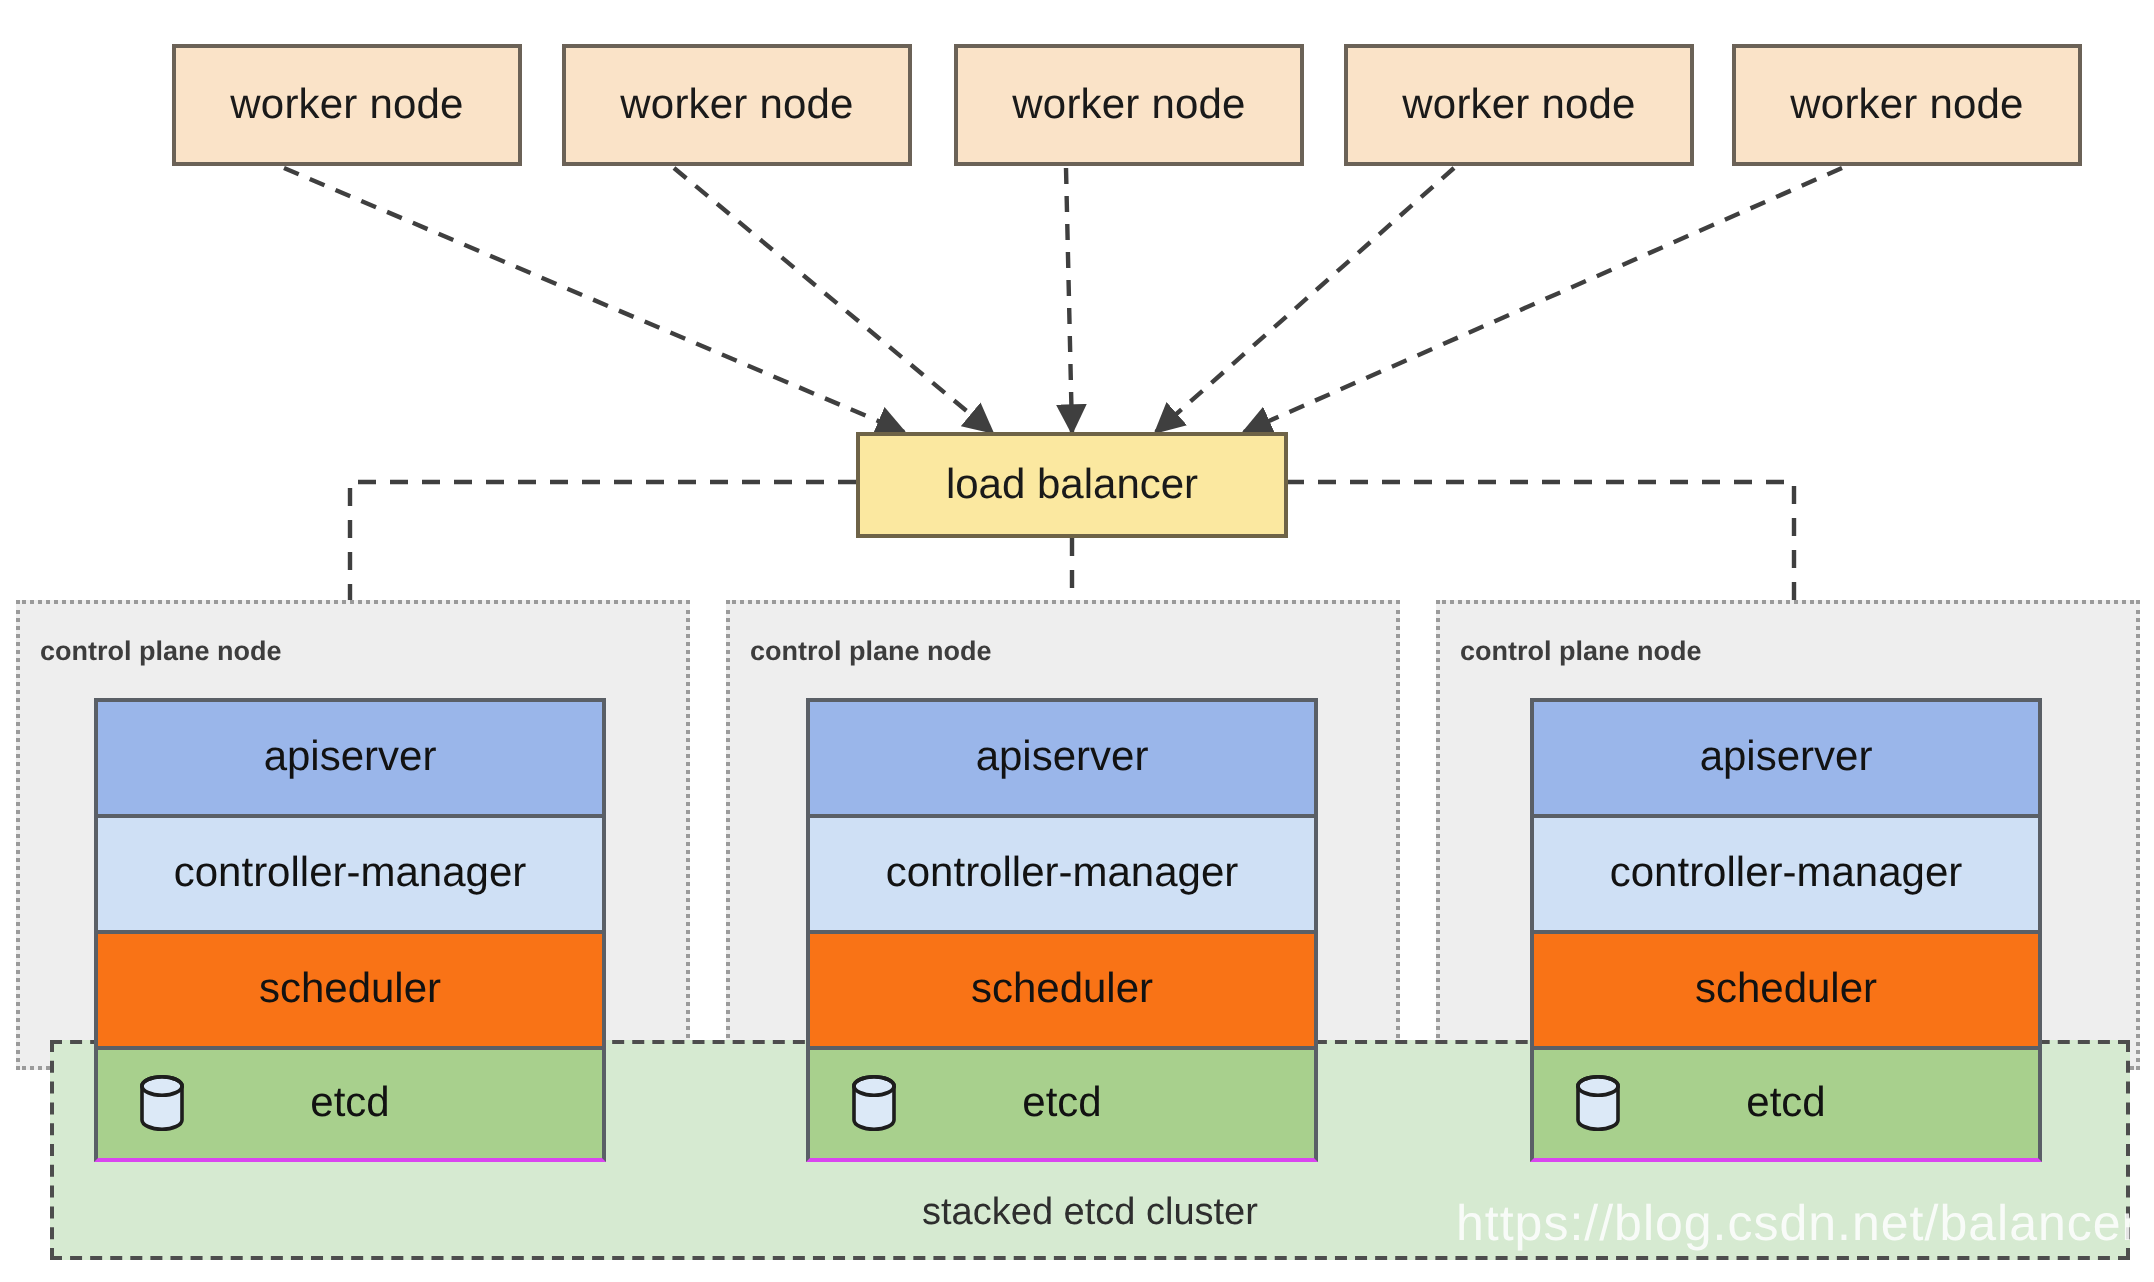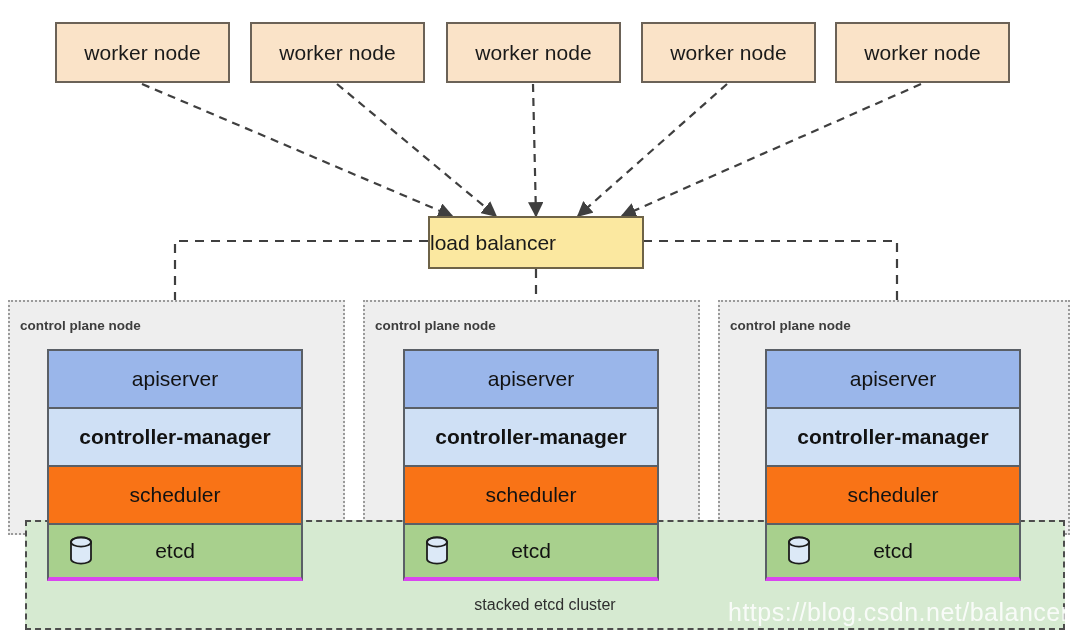--- a/index.html
+++ b/index.html
@@ -29,26 +29,28 @@
     position: absolute;
     box-sizing: border-box;
     display: flex;
     align-items: center;
     justify-content: center;
     border: 2px solid #6b6257;
     background: #fae3c8;
     color: #1a1a1a;
     font-size: 21px;
     letter-spacing: 0.1px;
+    margin-left: 31px;
   }
   .lb-box {
     position: absolute;
     box-sizing: border-box;
     display: flex;
     align-items: center;
+    justify-content: center;
     border: 2px solid #6e6347;
     background: #fbe8a0;
     color: #1a1a1a;
     font-size: 21px;
     z-index: 4;
   }
   .cp-node {
     position: absolute;
     box-sizing: border-box;
     border: 2px dotted #9a9a9a;
@@ -75,25 +77,25 @@
     align-items: center;
     justify-content: center;
     border: 2px solid #5a5f66;
     border-bottom: none;
     font-size: 21px;
     color: #121212;
     height: 58px;
     position: relative;
   }
   .comp.apiserver { background: #9ab6ea; }
-  .comp.cm { background: #cfe0f5; font-weight: bold; }
+  .comp.cm { background: #cfe0f5; }
   .comp.sched { background: #f97316; }
   .comp.etcd {
     background: #a8d08d;
-    border-bottom: 4px solid #d946ef;
+    border-bottom: 2px solid #d946ef;
   }
   .etcd-icon {
     position: absolute;
     left: 20px;
     top: 50%;
     transform: translateY(-50%);
     width: 24px;
     height: 30px;
   }
   .etcd-cluster {
@@ -101,21 +103,21 @@
     box-sizing: border-box;
     background: #d6ead1;
     border: 2px dashed #4d4d4d;
     z-index: 2;
   }
   .etcd-cluster-label {
     position: absolute;
     width: 100%;
     text-align: center;
     top: 74px;
-    font-size: 16px;
+    font-size: 19px;
     color: #2e2e2e;
   }
   .watermark {
     position: absolute;
     font-size: 25px;
     color: #ffffff;
     opacity: 0.85;
     white-space: nowrap;
     letter-spacing: 0.5px;
     z-index: 6;

